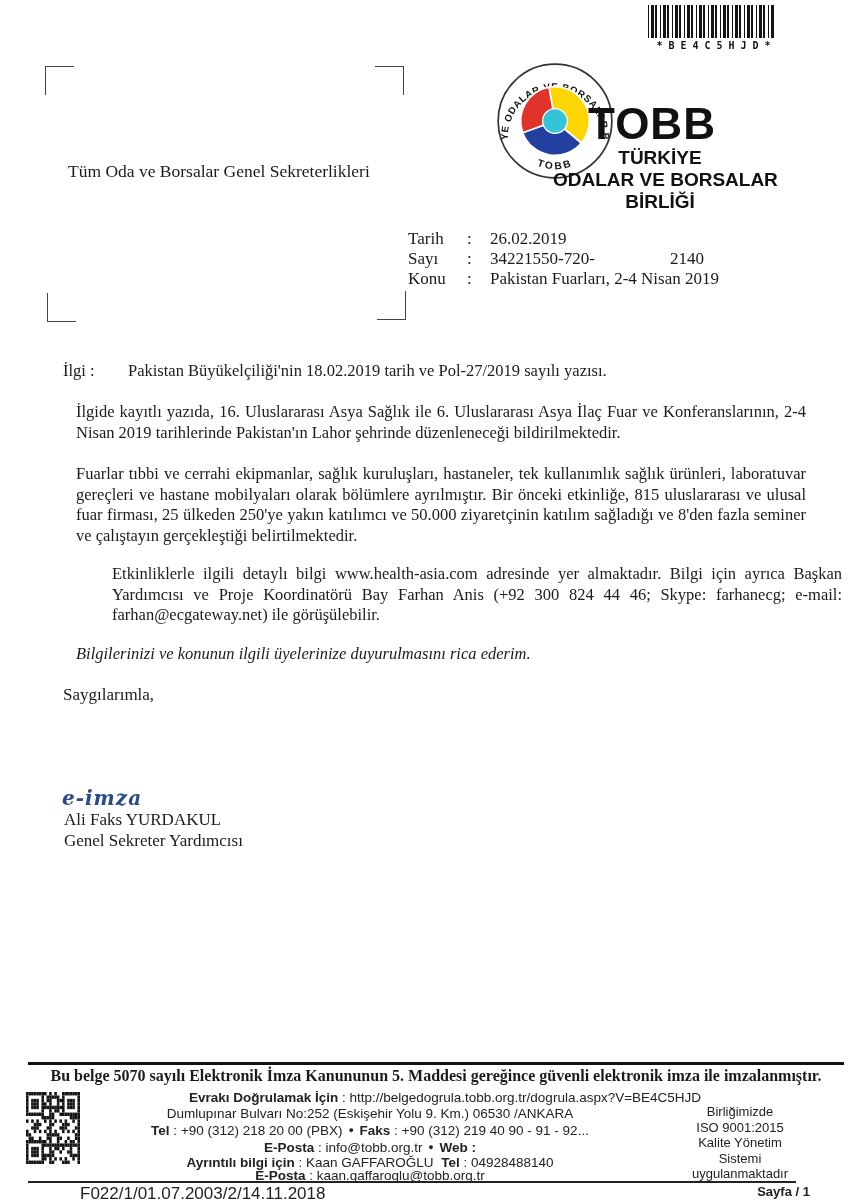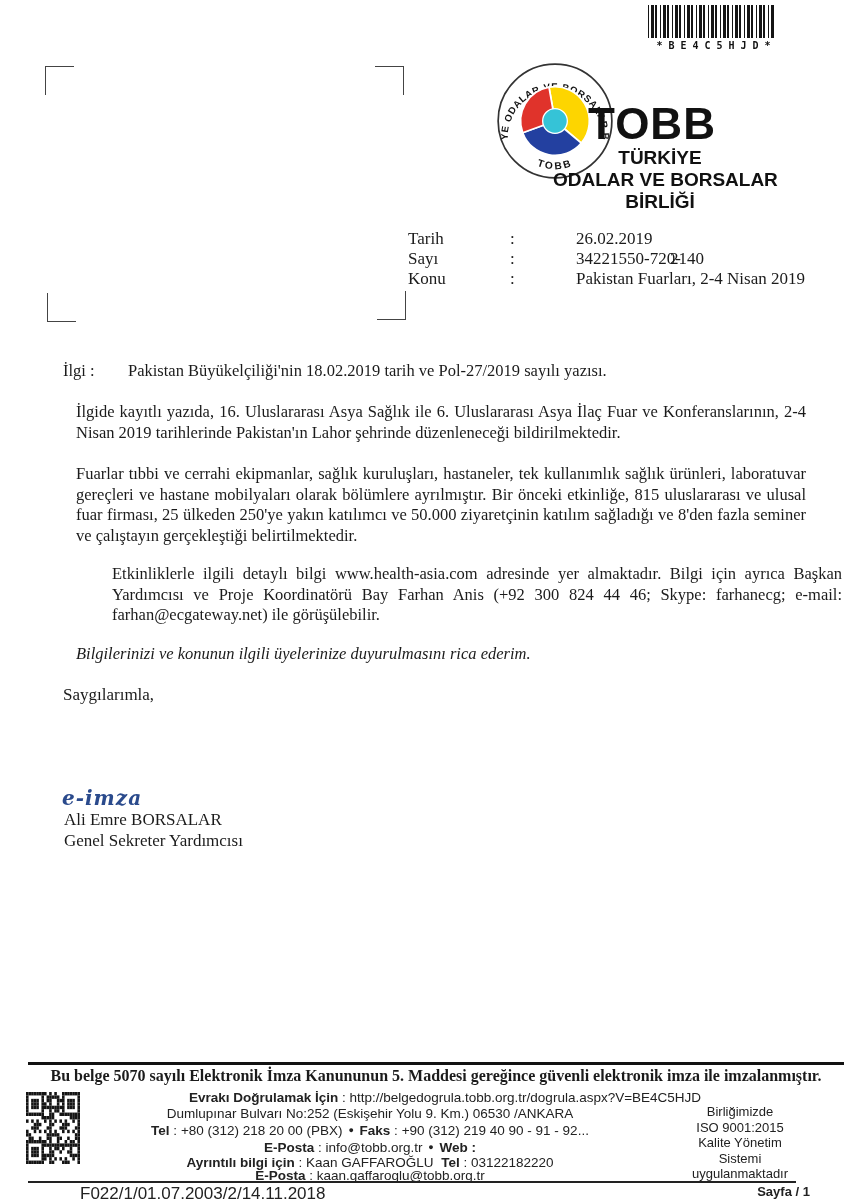--- a/index.html
+++ b/index.html
@@ -24,21 +24,21 @@
 
   
   .logo-svg{position:absolute;left:496px;top:62px;width:118px;height:118px;}
   .org-block{position:absolute;left:537px;top:101px;width:230px;text-align:center;
              font-family:"Liberation Sans",sans-serif;font-weight:bold;color:#111;}
   .org-acronym{font-size:44px;line-height:46px;letter-spacing:1px;}
   .org-line{font-size:19px;line-height:22px;white-space:nowrap;margin-left:16px;}
 
   
   .meta{position:absolute;left:408px;top:229px;width:420px;font-size:17px;}
-  .meta-row{display:flex;line-height:20px;position:relative;gap:43px;}
+  .meta-row{display:flex;line-height:20px;position:relative;}
   .meta-label{flex:0 0 59px;}
   .meta-colon{flex:0 0 23px;}
   .meta-extra{position:absolute;left:262px;top:0;}
 
   
   .body-text{position:absolute;left:76px;width:730px;font-size:16.5px;line-height:20.5px;
              text-align:justify;}
   .ilgi-row{position:absolute;left:63px;top:361px;width:730px;font-size:16.5px;}
   .ilgi-label{display:inline-block;width:65px;}
   .closing{position:absolute;left:63px;top:685px;font-size:17px;}
@@ -139,20 +139,21 @@
         <i style="width:1px;background:#fff"></i>
       </div>
     <div class="barcode-text">*BE4C5HJD*</div>
   </div>
 
   <div class="mark tl"></div>
   <div class="mark tr"></div>
   <div class="mark bl"></div>
   <div class="mark br"></div>
 
+  <div class="recipient">Tüm Oda ve Borsalar Genel Sekreterlikleri</div>
 
   <svg class="logo-svg" viewBox="0 0 110 110">
     <circle cx="55" cy="55" r="53" fill="#ffffff" stroke="#333" stroke-width="1.6"></circle>
     <path id="arcTop" d="M 11 70 A 44 44 0 1 1 99 70" fill="none"></path>
     <path id="arcBot" d="M 29 91.5 A 44 44 0 0 0 81 91.5" fill="none"></path>
     <text font-family="Liberation Sans, sans-serif" font-size="9" font-weight="bold" fill="#111" letter-spacing="0.6">
       <textPath href="#arcTop" startOffset="50%" text-anchor="middle">TÜRKİYE ODALAR VE BORSALAR BİRLİĞİ</textPath>
     </text>
     <text font-family="Liberation Sans, sans-serif" font-size="9.5" font-weight="bold" fill="#111" letter-spacing="2">
       <textPath href="#arcBot" startOffset="50%" text-anchor="middle">TOBB</textPath>
@@ -194,47 +195,47 @@
   <div class="ilgi-row">
     <span class="ilgi-label">İlgi :</span><span>Pakistan Büyükelçiliği'nin 18.02.2019 tarih ve Pol-27/2019 sayılı yazısı.</span>
   </div>
   <div class="body-text" style="top:402px;">İlgide kayıtlı yazıda, 16. Uluslararası Asya Sağlık  ile 6. Uluslararası Asya İlaç Fuar ve Konferanslarının,  2-4 Nisan 2019 tarihlerinde Pakistan'ın Lahor şehrinde düzenleneceği bildirilmektedir.</div>
   <div class="body-text" style="top:464px;">Fuarlar tıbbi ve cerrahi ekipmanlar, sağlık kuruluşları, hastaneler, tek kullanımlık sağlık ürünleri, laboratuvar gereçleri ve hastane mobilyaları olarak bölümlere ayrılmıştır. Bir önceki etkinliğe, 815 uluslararası ve ulusal fuar firması, 25 ülkeden 250'ye yakın katılımcı ve 50.000 ziyaretçinin katılım sağladığı ve 8'den fazla seminer ve çalıştayın gerçekleştiği belirtilmektedir.</div>
   <div class="body-text" style="top:564px;margin-left:36px;">Etkinliklerle ilgili detaylı bilgi www.health-asia.com adresinde yer almaktadır. Bilgi için ayrıca Başkan Yardımcısı ve Proje Koordinatörü Bay Farhan Anis (+92 300 824 44 46; Skype: farhanecg; e-mail: farhan@ecgateway.net) ile görüşülebilir.</div>
   <div class="body-text" style="top:644px;text-align:left;font-style:italic;">Bilgilerinizi ve konunun ilgili üyelerinize duyurulmasını rica ederim.</div>
   <div class="closing">Saygılarımla,</div>
 
   <div class="esign">e-imza</div>
-  <div class="sig-name">Ali Emre BORSALAR</div>
+  <div class="sig-name">Ali Faks YURDAKUL</div>
   <div class="sig-title">Genel Sekreter Yardımcısı</div>
 
   <div class="rule-top"></div>
   <div class="legal">Bu belge 5070 sayılı Elektronik İmza Kanununun 5. Maddesi gereğince güvenli elektronik imza ile imzalanmıştır.</div>
 
   <div class="verify f-sans">
     <b>Evrakı Doğrulamak İçin</b><span class="sep"> : </span><span>http://belgedogrula.tobb.org.tr/dogrula.aspx?V=BE4C5HJD</span>
   </div>
 
   <div class="f-line f-sans" style="top:1106px;">Dumlupınar Bulvarı No:252 (Eskişehir Yolu 9. Km.) 06530 /ANKARA</div>
 
   <div class="f-line f-sans" style="top:1122px;">
-    <b>Tel</b><span class="sep"> : </span><span>+80 (312) 218 20 00 (PBX)</span>
+    <b>Tel</b><span class="sep"> : </span><span>+90 (312) 218 20 00 (PBX)</span>
     <span class="bullet">●</span>
     <b>Faks</b><span class="sep"> : </span><span>+90 (312) 219 40 90 - 91 - 92...</span>
   </div>
 
   <div class="f-line f-sans" style="top:1139px;">
     <b>E-Posta</b><span class="sep"> : </span><span>info@tobb.org.tr</span>
     <span class="bullet">●</span>
     <b>Web :</b>
   </div>
 
   <div class="f-line f-sans" style="top:1155px;">
     <b>Ayrıntılı bilgi için</b><span class="sep"> : </span><span>Kaan GAFFAROĞLU</span>
-    <b style="padding-left:4px;">Tel</b><span class="sep"> : </span><span>03122182220</span>
+    <b style="padding-left:4px;">Tel</b><span class="sep"> : </span><span>04928488140</span>
   </div>
 
   <div class="f-line f-sans" style="top:1168px;">
     <b>E-Posta</b><span class="sep"> : </span><span>kaan.gaffaroglu@tobb.org.tr</span>
   </div>
 
   <div class="qr"><svg viewBox="0 0 21 21" width="100%" height="100%" preserveAspectRatio="none">
         <g fill="#141414">
           <rect x="0" y="0" width="1" height="1"></rect>
           <rect x="1" y="0" width="1" height="1"></rect>

